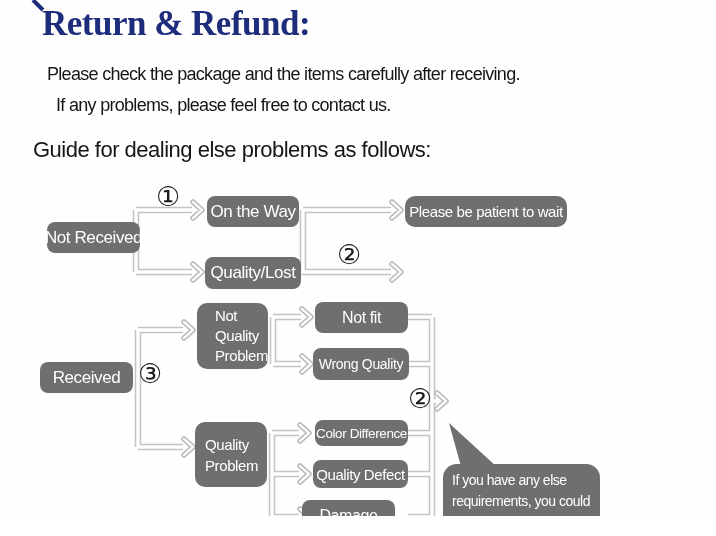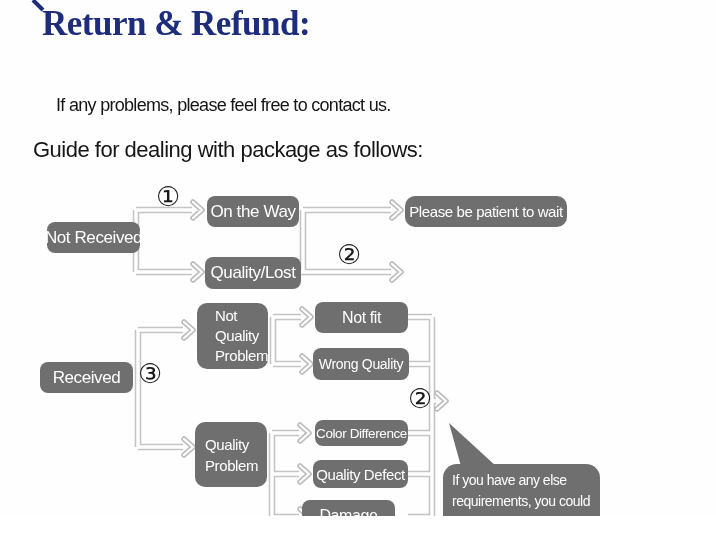--- a/index.html
+++ b/index.html
@@ -103,22 +103,23 @@
     </defs>
     <use href="#flowlines" class="line-outer"></use>
     <use href="#flowlines" class="line-inner"></use>
     <use href="#chevrons" class="chev-outer"></use>
     <use href="#chevrons" class="chev-inner"></use>
     <polygon points="449,423 497,467 462,470" fill="#6f6f6f"></polygon>
     <path d="M33,0 L43,10" stroke="#1d2c7b" stroke-width="4"></path>
   </svg>
 
   <div class="txt" id="title">Return &amp; Refund:</div>
+  <div class="txt" id="intro1">Please check the package and the items carefully after receiving.</div>
   <div class="txt" id="intro2">If any problems, please feel free to contact us.</div>
-  <div class="txt" id="guide">Guide for dealing with package as follows:</div>
+  <div class="txt" id="guide">Guide for dealing else problems as follows:</div>
 
   <div class="marker m-1">①</div>
   <div class="marker m-2top">②</div>
   <div class="marker m-3">③</div>
   <div class="marker m-2right">②</div>
 
   <div class="node n-not-received">Not Received</div>
   <div class="node n-on-the-way">On the Way</div>
   <div class="node n-returned-lost">Quality/Lost</div>
   <div class="node n-be-patient">Please be patient to wait</div>

